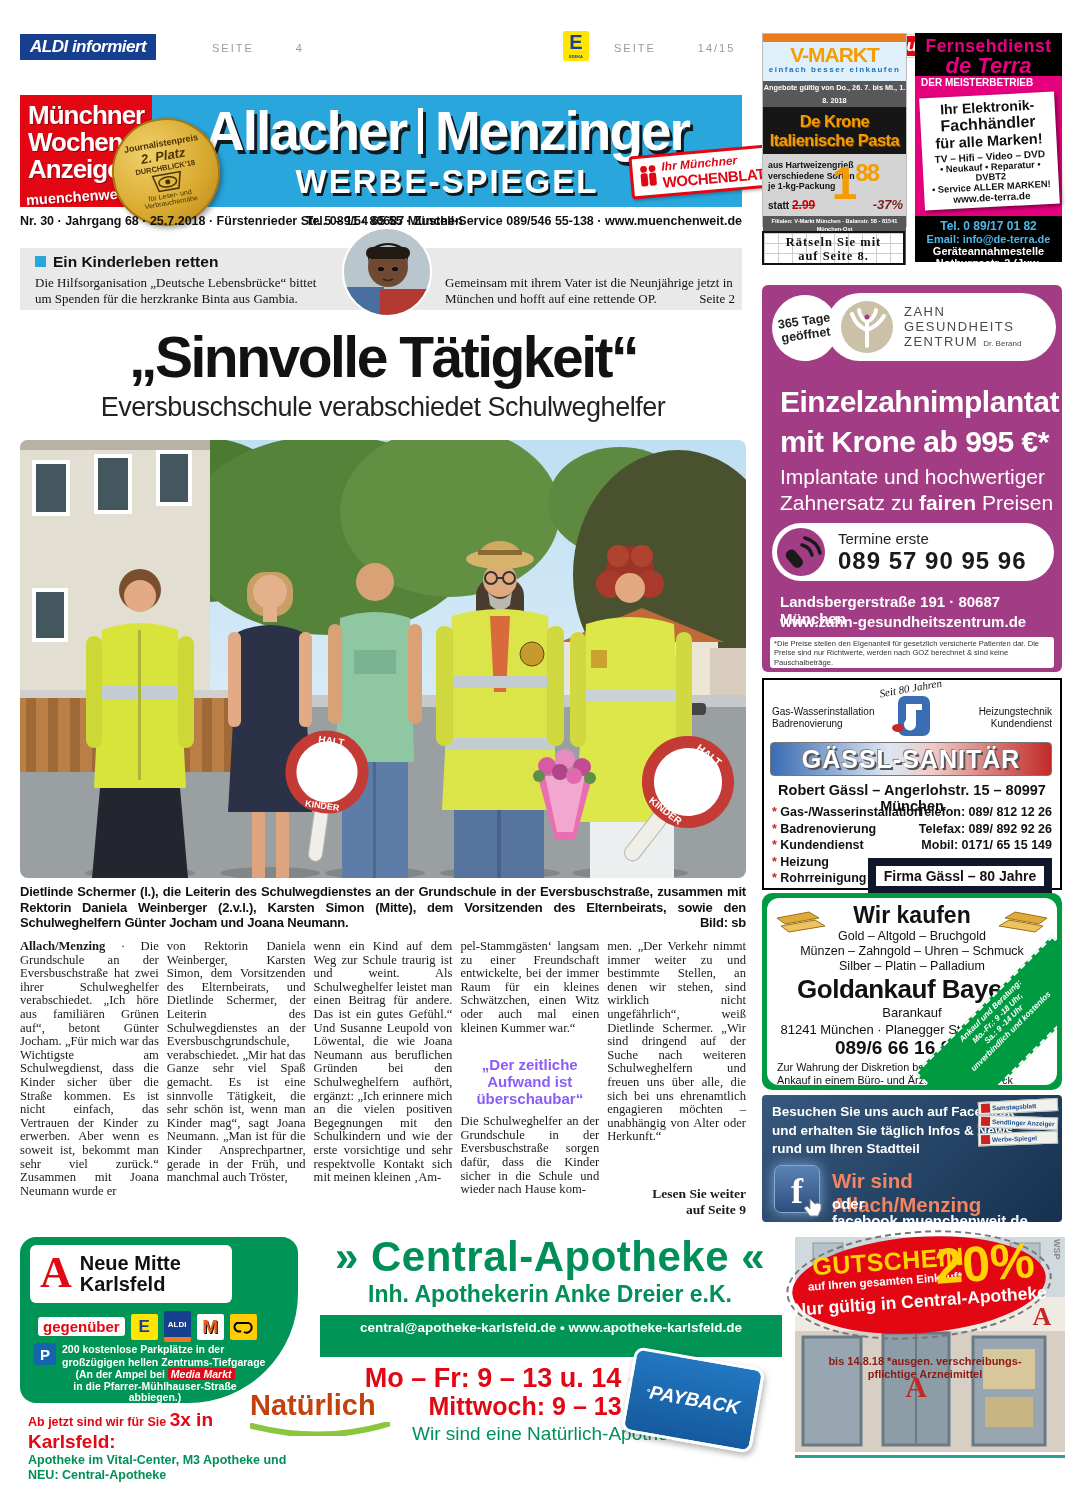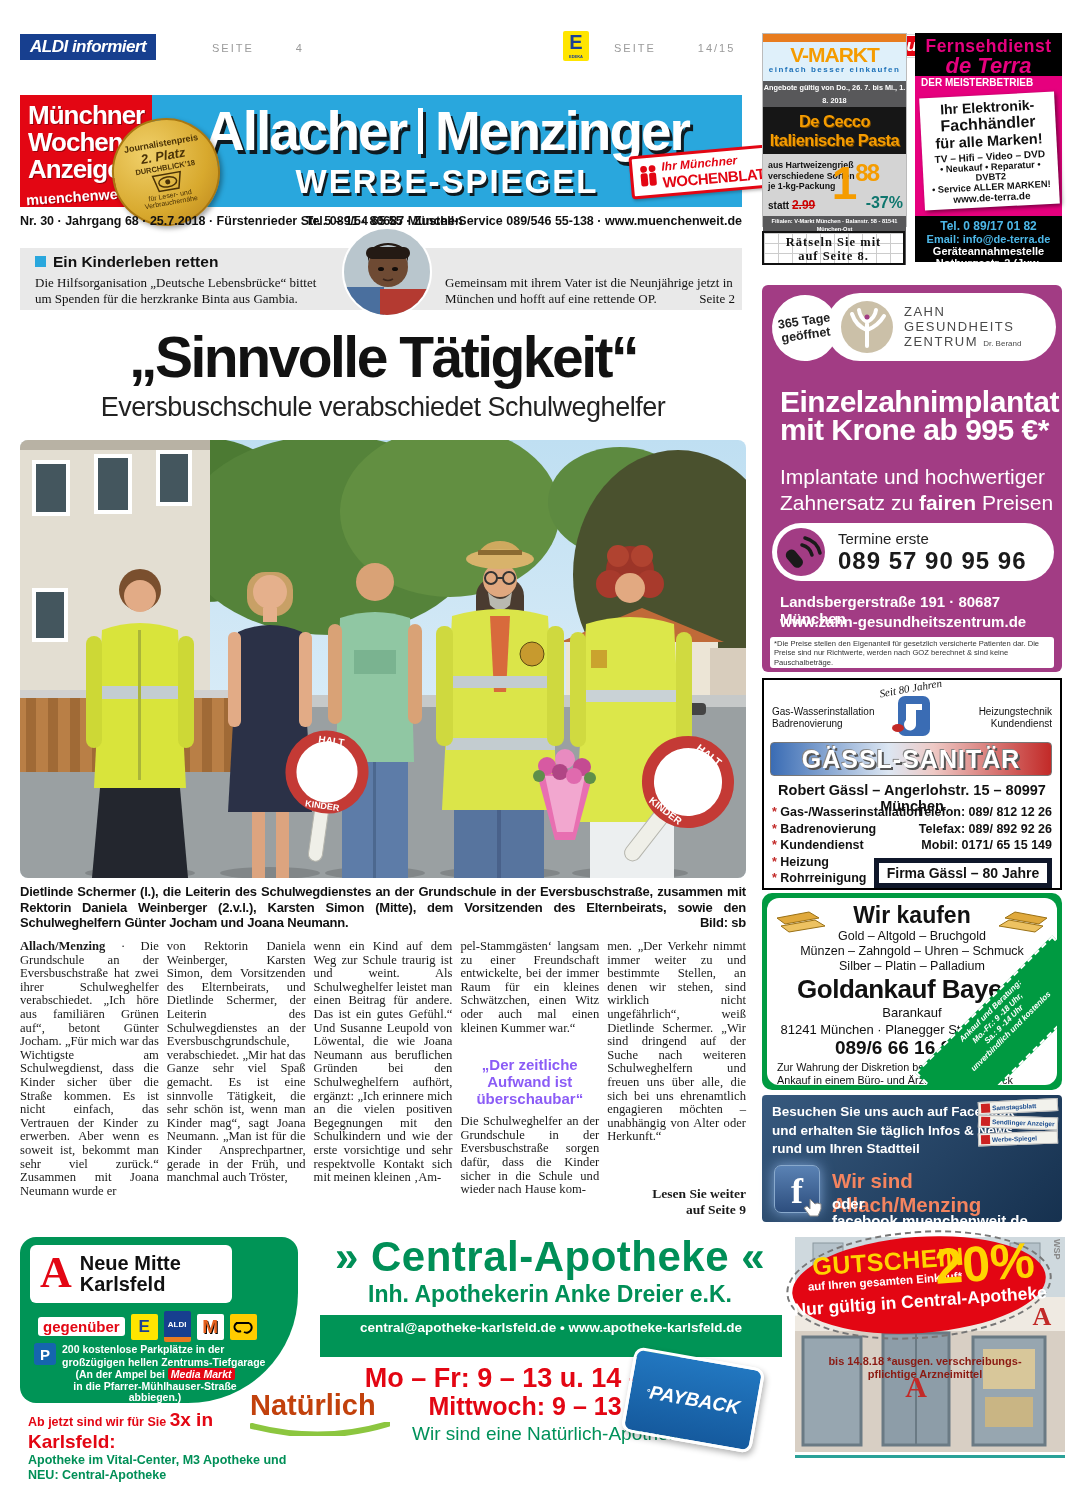--- a/index.html
+++ b/index.html
@@ -381,34 +381,34 @@
   </div>
 
   <div class="abs vmarkt" style="left:762px;top:33px;width:143px;height:192px;">
     <div style="height:8px;background:#e87c1e;"></div>
     <div class="vm-head" style="height:37px;">
       <div class="vm-name">V-MARKT</div>
       <div class="vm-tag">einfach besser einkaufen</div>
     </div>
     <div class="vm-bar">Angebote gültig von Do., 26. 7. bis Mi., 1. 8. 2018</div>
     <div class="vm-black">
-      <div class="vm-prod">De Cecco</div>
+      <div class="vm-prod">De Krone</div>
       <div class="vm-prod">Italienische Pasta</div>
     </div>
     <div class="vm-gray">
       <div class="abs b" style="left:5px;top:6px;font-size:8.8px;line-height:10.5px;">
         <div>aus Hartweizengrieß</div>
           <div>verschiedene Sorten</div>
           <div>je 1-kg-Packung</div>
       </div>
       <div class="abs b" style="left:5px;top:44px;font-size:10px;">
         <span>statt</span> <span style="color:#c00;text-decoration:line-through;font-size:12px;">2.99</span>
       </div>
       <div class="abs" style="right:28px;top:2px;color:#f59c00;font-weight:bold;font-size:46px;letter-spacing:-2px;"><span>1</span><span style="font-size:24px;vertical-align:18px;">88</span></div>
-      <div class="abs b" style="right:3px;bottom:4px;color:#0f766e;font-size:16px;">-37%</div>
+      <div class="abs b" style="right:3px;bottom:4px;color:#7f1d1d;font-size:13px;font-style:italic;">-37%</div>
     </div>
     <div class="vm-bar" style="font-size:5.6px;line-height:7.5px;padding:2px 0;">
       <div>Filialen: V-Markt München - Balanstr. 58 - 81541 München-Ost</div>
         <div>V-Markt München - Marie-Probst-Str. 6 - 80939 München</div>
         <div>Firmensitz: Georg Jos. Kaes GmbH, Am Ring 15, 87665 Mauerstetten</div>
     </div>
   </div>
   <div class="abs raetsel" style="left:762px;top:231px;width:139px;height:28px;">
     <div>Rätseln Sie mit</div>
       <div>auf Seite 8.</div>
@@ -447,21 +447,21 @@
         <div>ZAHN</div>
           <div>GESUNDHEITS</div>
         <div><span>ZENTRUM</span> <span style="font-size:8px;letter-spacing:0;">Dr. Berand</span></div>
       </div>
     </div>
     <div class="abs zahn-circ" style="left:10px;top:10px;width:66px;height:66px;">
       <div>365 Tage</div>
         <div>geöffnet</div>
     </div>
     <div class="abs zahn-big" style="left:18px;top:100px;">Einzelzahnimplantat</div>
-    <div class="abs zahn-big" style="left:18px;top:128px;">mit Krone ab 995 €*</div>
+    <div class="abs zahn-big" style="left:18px;top:140px;">mit Krone ab 995 €*</div>
     <div class="abs zahn-mid" style="left:18px;top:180px;">Implantate und hochwertiger</div>
     <div class="abs zahn-mid" style="left:18px;top:206px;"><span>Zahnersatz zu </span><b>fairen</b><span> Preisen</span></div>
     <div class="abs" style="left:10px;top:238px;width:282px;height:58px;background:#fff;border-radius:29px;display:flex;align-items:center;">
       <svg width="50" height="50" viewBox="0 0 50 50" style="margin-left:4px;">
         <circle cx="25" cy="25" r="24" fill="#a23c84"></circle>
         <rect x="13" y="22" width="11" height="20" rx="5" fill="#1a1a1a" transform="rotate(-40 18 32)"></rect>
         <path d="M26 18 q8 2 10 10 M29 11 q12 3 15 15" stroke="#1a1a1a" stroke-width="3.5" fill="none" stroke-linecap="round"></path>
       </svg>
       <div style="margin-left:12px;">
         <div style="font-size:15px;color:#222;">Termine erste</div>
@@ -495,21 +495,21 @@
       <div><span style="color:#c22a28;">* </span><span>Badrenovierung</span></div>
       <div><span style="color:#c22a28;">* </span><span>Kundendienst</span></div>
       <div><span style="color:#c22a28;">* </span><span>Heizung</span></div>
       <div><span style="color:#c22a28;">* </span><span>Rohrreinigung</span></div>
     </div>
     <div class="abs" style="right:8px;top:124px;font-size:12.5px;font-weight:bold;line-height:16.5px;text-align:right;">
       <div>Telefon: 089/ 812 12 26</div>
         <div>Telefax: 089/ 892 92 26</div>
         <div>Mobil: 0171/ 65 15 149</div>
     </div>
-    <div class="abs b c" style="right:8px;top:178px;width:168px;border:5px solid #0f172a;font-size:14px;line-height:20px;">Firma Gässl – 80 Jahre</div>
+    <div class="abs b c" style="right:8px;top:178px;width:168px;border:8px solid #0f172a;font-size:14px;line-height:20px;">Firma Gässl – 80 Jahre</div>
   </div>
 
   <div class="abs gold" style="left:762px;top:893px;width:300px;height:197px;">
     <div class="gold-card">
       <svg class="abs" width="52" height="30" viewBox="0 0 52 30" style="left:8px;top:6px;">
         <polygon points="2,14 34,8 44,14 10,20" fill="#e0a93c" stroke="#9a7014"></polygon>
         <polygon points="6,22 40,16 50,22 14,28" fill="#edc261" stroke="#9a7014"></polygon>
       </svg>
       <svg class="abs" width="52" height="30" viewBox="0 0 52 30" style="right:8px;top:6px;">
         <polygon points="50,14 18,8 8,14 42,20" fill="#e0a93c" stroke="#9a7014"></polygon>

